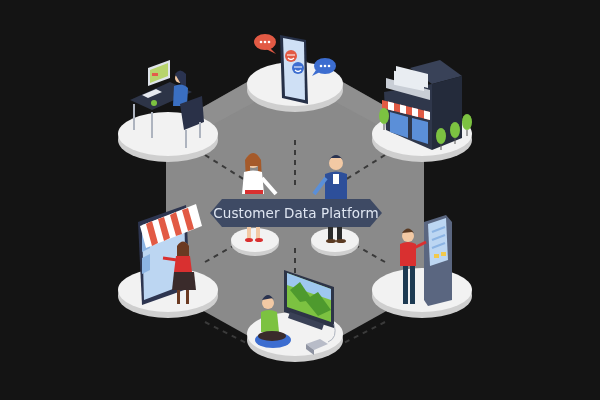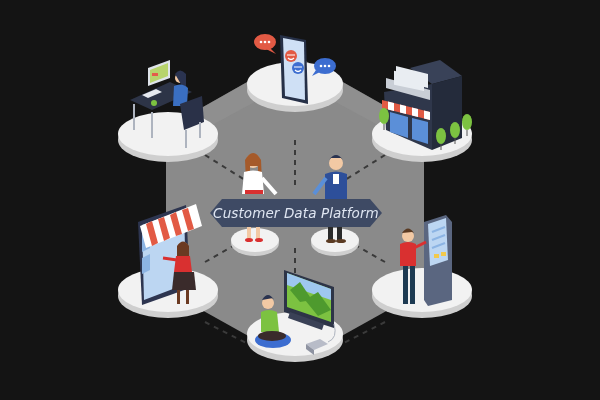--- a/index.html
+++ b/index.html
@@ -1,20 +1,20 @@
 <!DOCTYPE html>
 <html><head>
 <meta charset="utf-8">
 <style>
   html,body{margin:0;padding:0;}
   body{width:600px;height:400px;background:#141414;overflow:hidden;position:relative;font-family:"DejaVu Sans",sans-serif;}
   .stage{position:absolute;left:0;top:0;width:600px;height:400px;}
   svg{position:absolute;left:0;top:0;}
   .label-banner{position:absolute;left:210px;top:199px;width:172px;height:28px;}
-  .label-text{position:absolute;left:0;top:0;width:172px;height:28px;line-height:28px;text-align:center;color:#dfe6f2;font-family:"DejaVu Sans",sans-serif;font-style:italic;font-size:13.5px;letter-spacing:0.1px;}
+  .label-text{position:absolute;left:0;top:0;width:172px;height:28px;line-height:28px;text-align:center;color:#dfe6f2;font-family:"DejaVu Sans",sans-serif;font-size:13.5px;letter-spacing:0.1px;}
 </style>
 </head>
 <body>
 
 <div class="stage">
 <svg width="600" height="400" viewBox="0 0 600 400">
 
   <polygon points="295,55 424,128 424,290 295,362 166,290 166,128" fill="#8a8a8a"></polygon>
 
   <polygon points="295,55 424,128 424,150 295,80 166,150 166,128" fill="#939393" opacity="0.5"></polygon>

